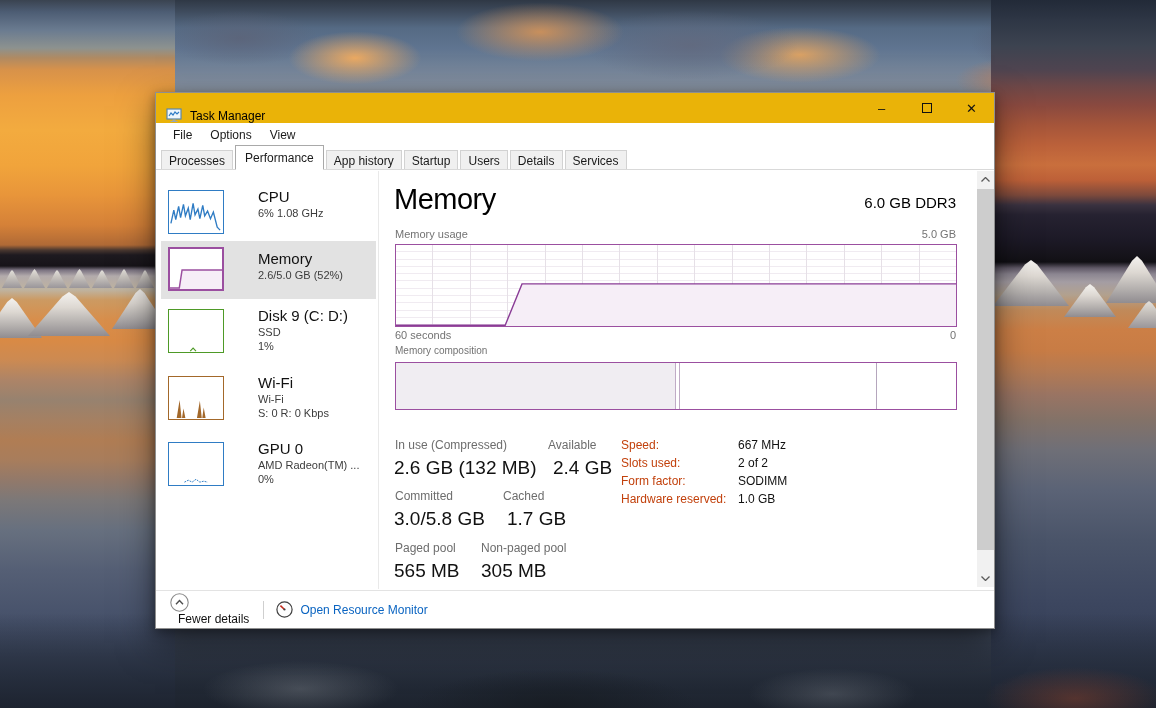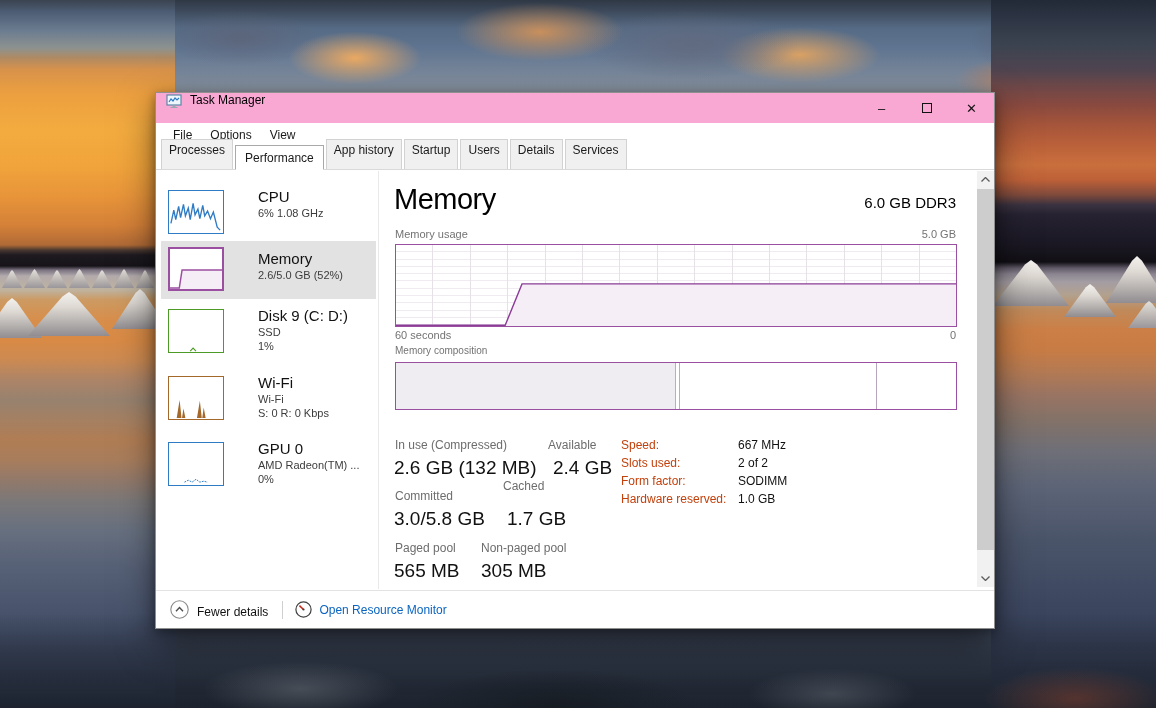--- a/index.html
+++ b/index.html
@@ -44,35 +44,35 @@
       linear-gradient(180deg, rgba(40,48,62,0) 0%, rgba(33,40,52,.55) 45%, rgba(26,32,42,.85) 100%); }
   .mound { position:absolute; clip-path:polygon(0% 100%,42% 10%,50% 0%,58% 10%,100% 100%);
     background:linear-gradient(180deg,#f4f2ef 0%,#ddd8d2 35%,#b4b0ae 70%,#908c90 100%); }
   .mound.dim { background:linear-gradient(180deg,#e3e0db 0%,#c4bfba 45%,#9a969a 100%); }
 
   
   .window { position:absolute; left:155px; top:92px; width:840px; height:537px;
     background:#fff; border:1px solid #8f8f8f;
     box-shadow:0 14px 34px rgba(0,0,0,.5), 0 3px 10px rgba(0,0,0,.35);
     font-size:12px; color:#000; }
-  .titlebar { position:absolute; left:0; top:0; right:0; height:30px; background:#f9a8d4;
-    display:flex; align-items:flex-start; }
+  .titlebar { position:absolute; left:0; top:0; right:0; height:30px; background:#eab308;
+    display:flex; align-items:flex-end; }
   .app-icon { margin-left:10px; width:16px; height:16px; flex:0 0 auto; }
   .title-text { margin-left:8px; font-size:12px; color:#000; }
   .win-controls { position:absolute; right:0; top:0; height:30px; display:flex; }
   .win-btn { width:45px; height:30px; display:flex; align-items:center; justify-content:center;
     font-size:13px; color:#111; cursor:default; }
   .max-box { width:10px; height:10px; border:1px solid #111; }
   .menubar { position:absolute; left:0; top:30px; right:0; height:23px; background:#fff;
     display:flex; align-items:center; padding-left:8px; }
   .menu-item { padding:3px 9px; color:#1a1a1a; }
   .tabstrip { position:absolute; left:0; top:53px; right:0; height:24px; background:#fff;
     display:flex; align-items:flex-end; padding-left:5px; border-bottom:1px solid #d9d9d9; }
   .tab { padding:3px 7px 4px; background:#f0f0f0; border:1px solid #d2d2d2; border-bottom:none;
-    margin-right:2px; color:#1a1a1a; white-space:nowrap; height:30px; }
+    margin-right:2px; color:#1a1a1a; white-space:nowrap; height:19px; }
   .tab.active { background:#fff; border:1px solid #a9a9a9; border-bottom:1px solid #fff;
     height:25px; padding:5px 9px 5px; position:relative; z-index:2; margin-bottom:-1px; }
 
   
   .sidebar { position:absolute; left:0; top:78px; width:223px; bottom:39px; background:#fff;
     border-right:1px solid #e9e9e9; }
   .side-item { position:absolute; left:0; width:222px; cursor:default; }
   .side-hl { position:absolute; left:5px; right:2px; top:0; bottom:0; background:#e2e2e2; }
   .side-icon { position:absolute; left:12px; top:3px; width:56px; height:44px; background:#fff;
     border:1.5px solid #888; }
@@ -112,21 +112,21 @@
 
   
   .scrollbar { position:absolute; right:0; top:78px; width:17px; height:416px; background:#f1f1f1; }
   .scroll-btn { position:absolute; left:0; width:17px; height:17px; display:flex;
     align-items:center; justify-content:center; background:#f1f1f1; }
   .scroll-thumb { position:absolute; left:0; top:18px; width:17px; height:361px; background:#cdcdcd; }
 
   
   .bottombar { position:absolute; left:0; right:0; bottom:0; height:38px; background:#fff;
     border-top:1px solid #e3e3e3; display:flex; align-items:center; }
-  .fewer { display:flex; align-items:flex-end; margin-left:14px; cursor:default; }
+  .fewer { display:flex; align-items:flex-start; margin-left:14px; cursor:default;flex-direction:column; }
   .fewer-label { margin-left:8px; font-size:12px; color:#111; }
   .foot-div { width:1px; height:18px; background:#cfcfcf; margin:0 12px 0 14px; }
   .resmon { display:flex; align-items:center; cursor:default; }
   .resmon-label { margin-left:7px; font-size:12px; }
 </style>
 </head>
 <body>
 
 <div class="desktop">
   <div class="bg-clouds"></div>
@@ -281,21 +281,21 @@
       <div class="comp-seg seg-standby" style="width: 35.2%;"></div>
       <div class="comp-seg seg-free" style="width: 14%;"></div>
     </div>
 
     <div class="stat-label" style="left:2px;top:268px">In use (Compressed)</div>
     <div class="stat-label" style="left:155px;top:268px">Available</div>
     <div class="stat-value" style="left:1px;top:287px">2.6 GB (132 MB)</div>
     <div class="stat-value" style="left:160px;top:287px">2.4 GB</div>
 
     <div class="stat-label" style="left:2px;top:319px">Committed</div>
-    <div class="stat-label" style="left:110px;top:309px">Cached</div>
+    <div class="stat-label" style="left:110px;top:319px">Cached</div>
     <div class="stat-value" style="left:1px;top:338px">3.0/5.8 GB</div>
     <div class="stat-value" style="left:114px;top:338px">1.7 GB</div>
 
     <div class="stat-label" style="left:2px;top:371px">Paged pool</div>
     <div class="stat-label" style="left:88px;top:371px">Non-paged pool</div>
     <div class="stat-value" style="left:1px;top:390px">565 MB</div>
     <div class="stat-value" style="left:88px;top:390px">305 MB</div>
 
     <div class="det-label" style="top:268px">Speed:</div>
     <div class="det-value" style="top:268px">667 MHz</div>

